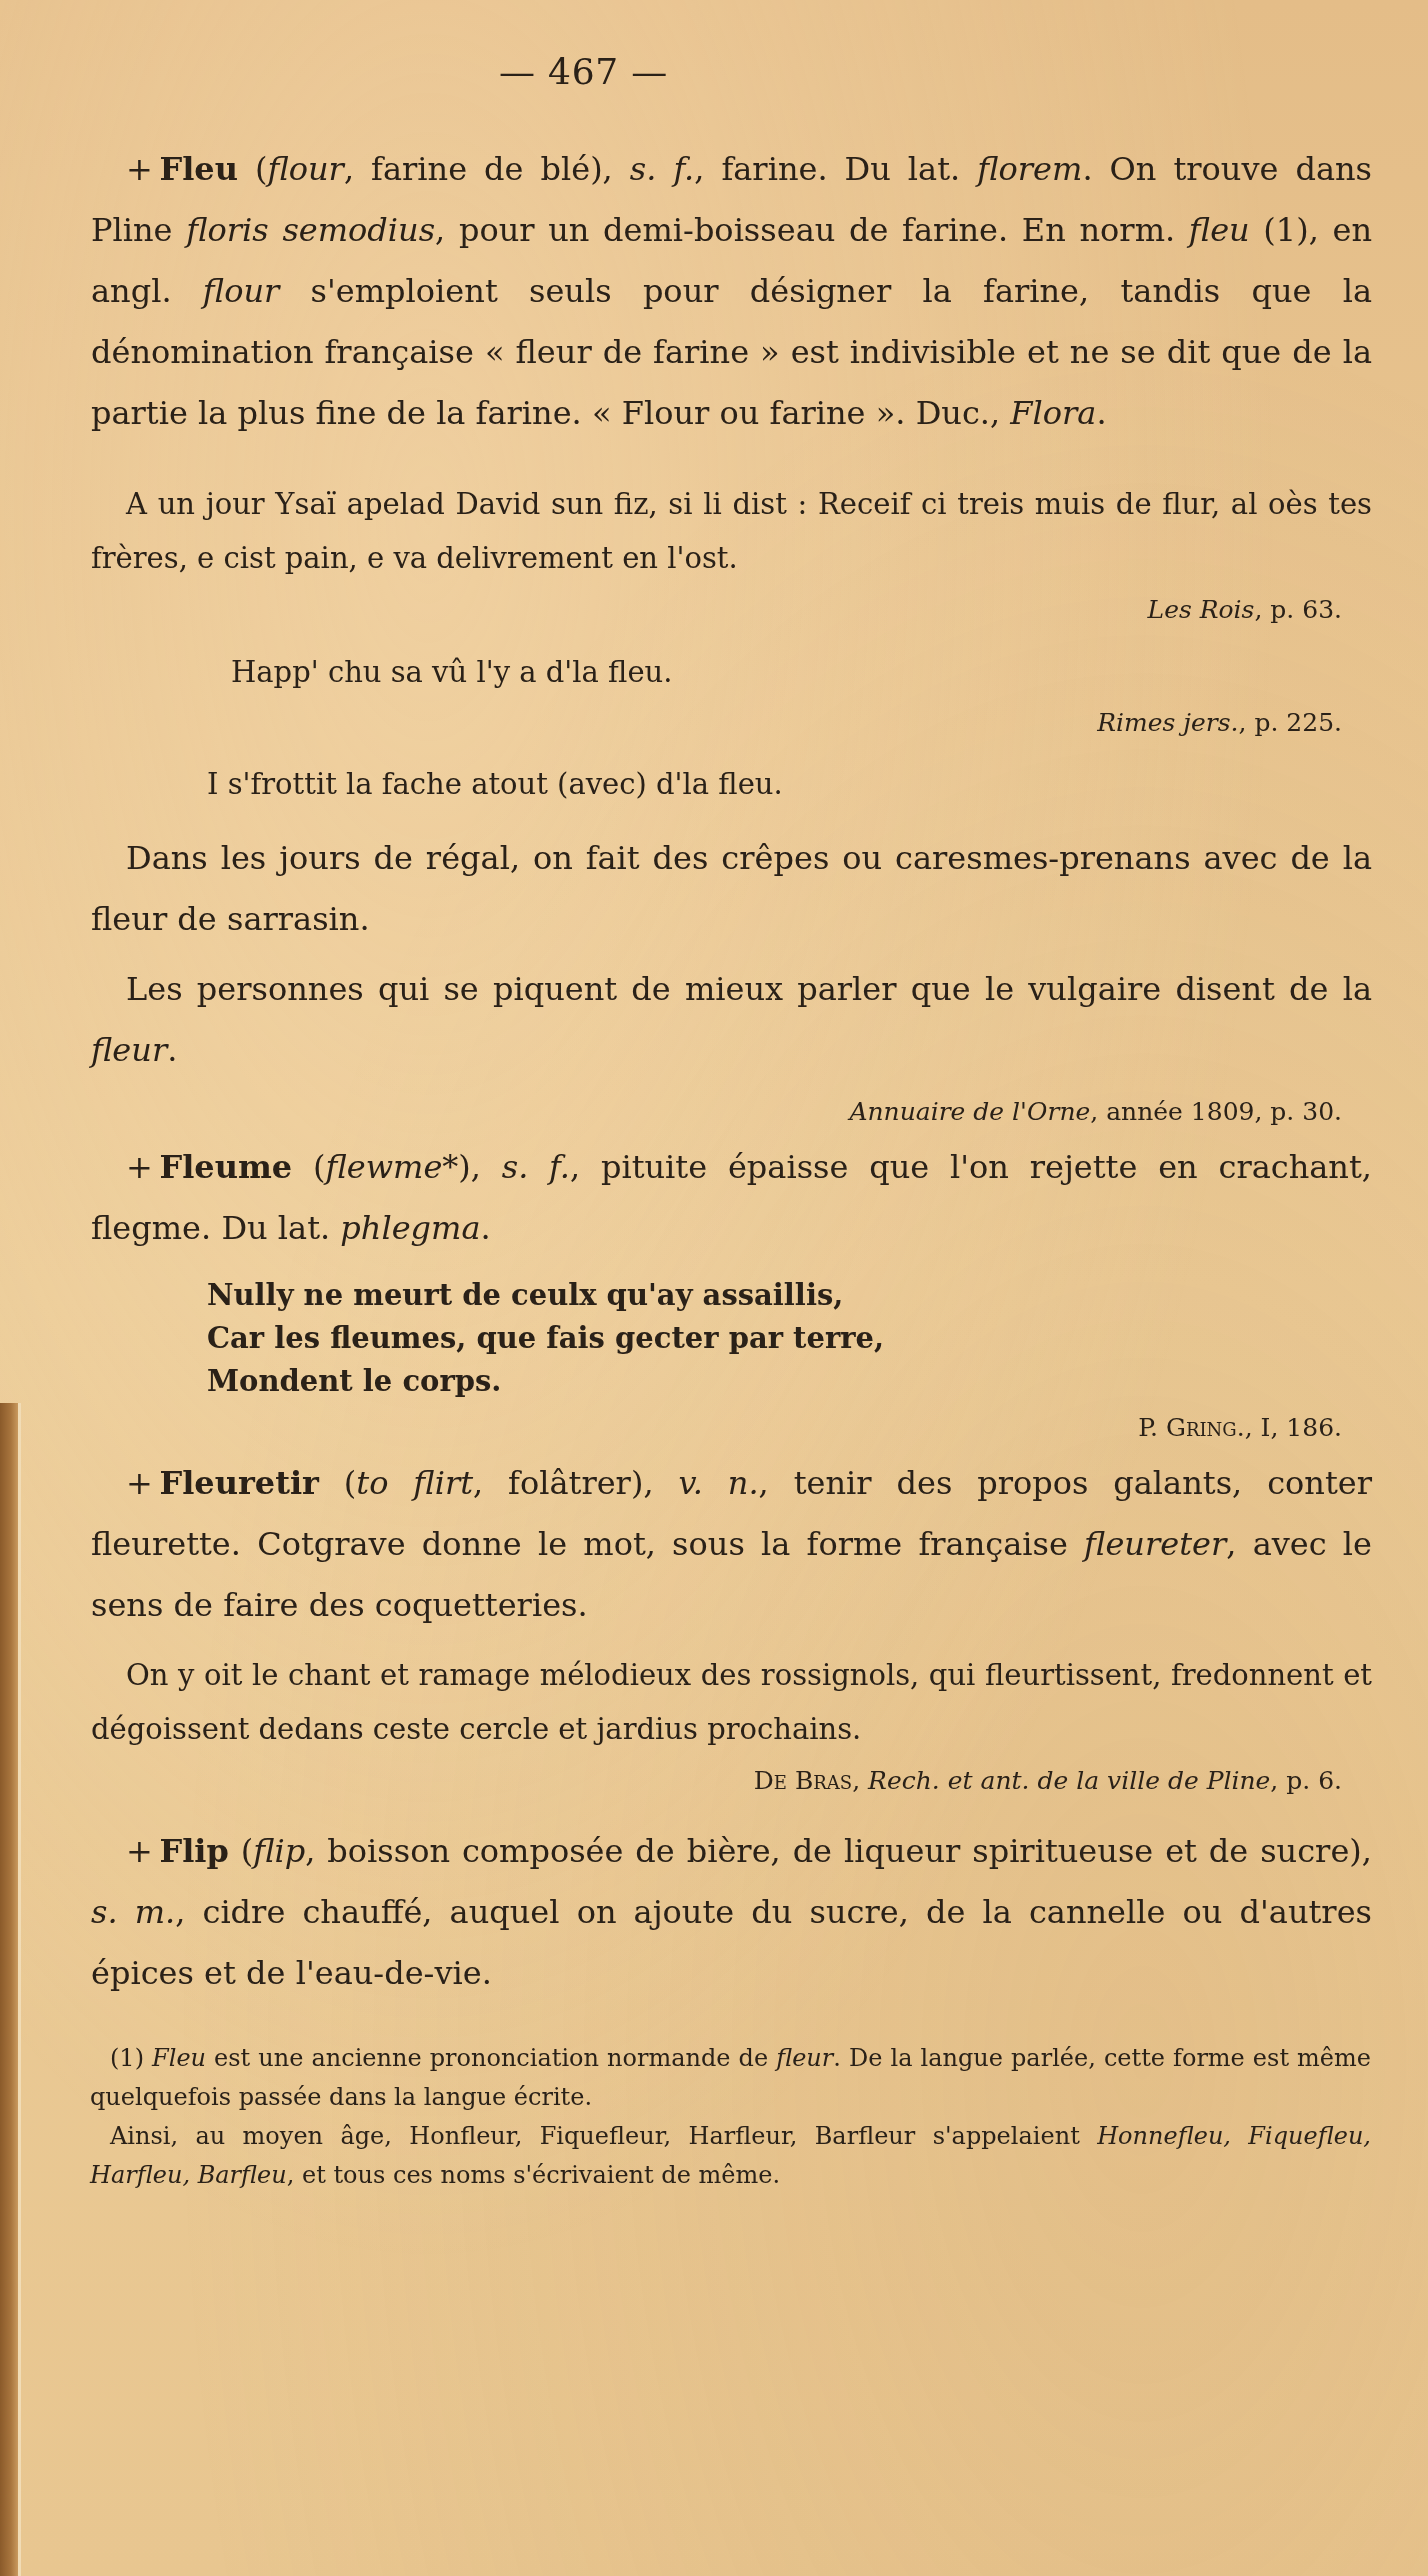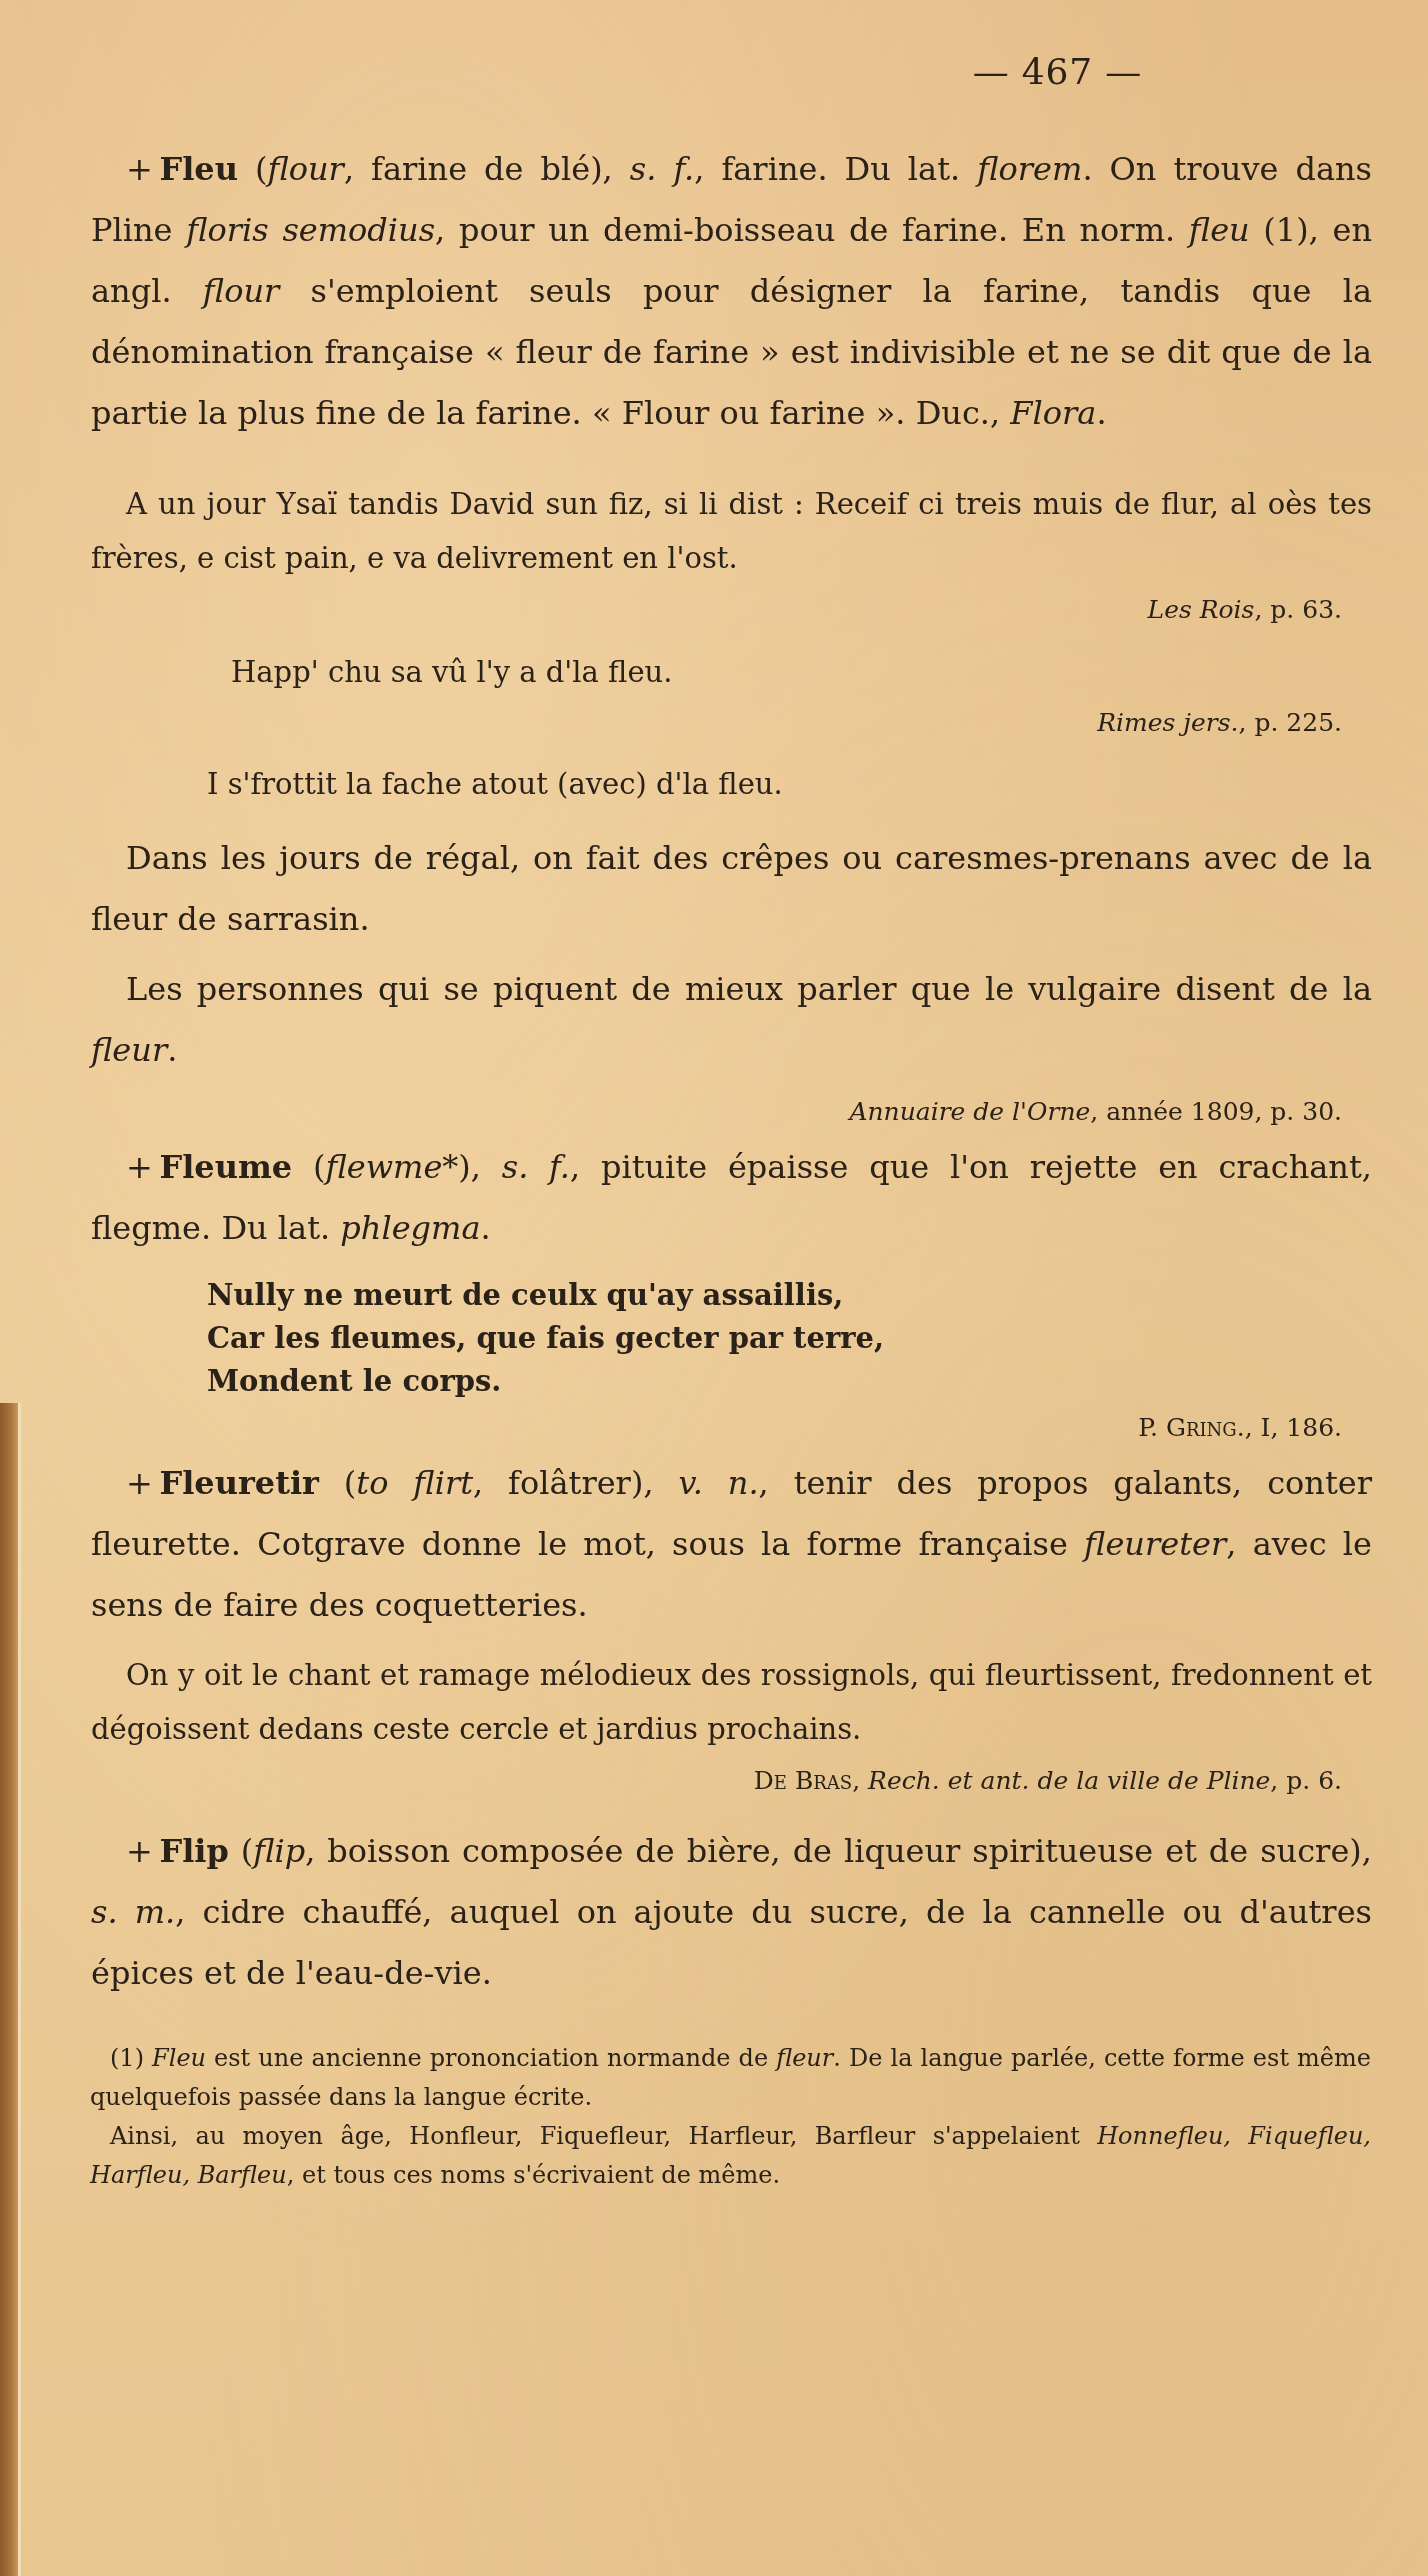--- a/index.html
+++ b/index.html
@@ -15,21 +15,21 @@
   }
   .spine {
     position: absolute; left: 0; top: 1403px; width: 18px; height: 1173px;
     background: linear-gradient(90deg, #8a5a2a 0%, #a8753e 60%, #c9995e 100%);
   }
   .spine-line {
     position: absolute; left: 18px; top: 1403px; width: 2.5px; height: 1173px;
     background: #f1dcb6;
   }
   .page-number {
-    position: absolute; top: 51px; left: 7px; width: 1135px; text-align: right;
+    position: absolute; top: 51px; left: 16px; width: 1135px; text-align: center;
     font-size: 36px; letter-spacing: 0.8px;
   }
   .content {
     position: absolute; left: 91px; top: 139px; width: 1281px;
   }
   p { margin: 0; }
   .entry {
     font-size: 32px; line-height: 61px; text-align: justify;
     text-indent: 35px; margin-bottom: 6.6px;
   }
@@ -65,21 +65,21 @@
 
 <div class="page-number">— 467 —</div>
 
 <div class="content">
 
   <p class="entry">
     <span class="cross">+</span><b>Fleu</b><span> (</span><i>flour</i><span>, farine de blé), </span><i>s. f.</i><span>, farine. Du lat. </span><i>florem</i><span>. On trouve dans Pline </span><i>floris semodius</i><span>, pour un demi-boisseau de farine. En norm. </span><i>fleu</i><span> (1), en angl. </span><i>flour</i><span> s'emploient seuls pour désigner la farine, tandis que la dénomination française « fleur de farine » est indivisible et ne se dit que de la partie la plus fine de la farine. « Flour ou farine ». Duc., </span><i>Flora</i><span>.</span>
   </p>
 
   <div class="gap-m"></div>
-  <p class="quote">A un jour Ysaï tandis David sun fiz, si li dist : Receif ci treis muis de flur, al oès tes frères, e cist pain, e va delivrement en l'ost.</p>
+  <p class="quote">A un jour Ysaï apelad David sun fiz, si li dist : Receif ci treis muis de flur, al oès tes frères, e cist pain, e va delivrement en l'ost.</p>
   <p class="cite"><i>Les Rois</i><span>, p. 63.</span></p>
 
   <p class="verse">Happ' chu sa vû l'y a d'la fleu.</p>
   <p class="cite"><i>Rimes jers.</i><span>, p. 225.</span></p>
 
   <p class="verse small-indent">I s'frottit la fache atout (avec) d'la fleu.</p>
 
   <p class="entry" style="margin-top:18px; margin-bottom:0">Dans les jours de régal, on fait des crêpes ou caresmes-prenans avec de la fleur de sarrasin.</p>
 
   <p class="entry" style="margin-top:8.3px"><span>Les personnes qui se piquent de mieux parler que le vulgaire disent de la </span><i>fleur</i><span>.</span></p>

